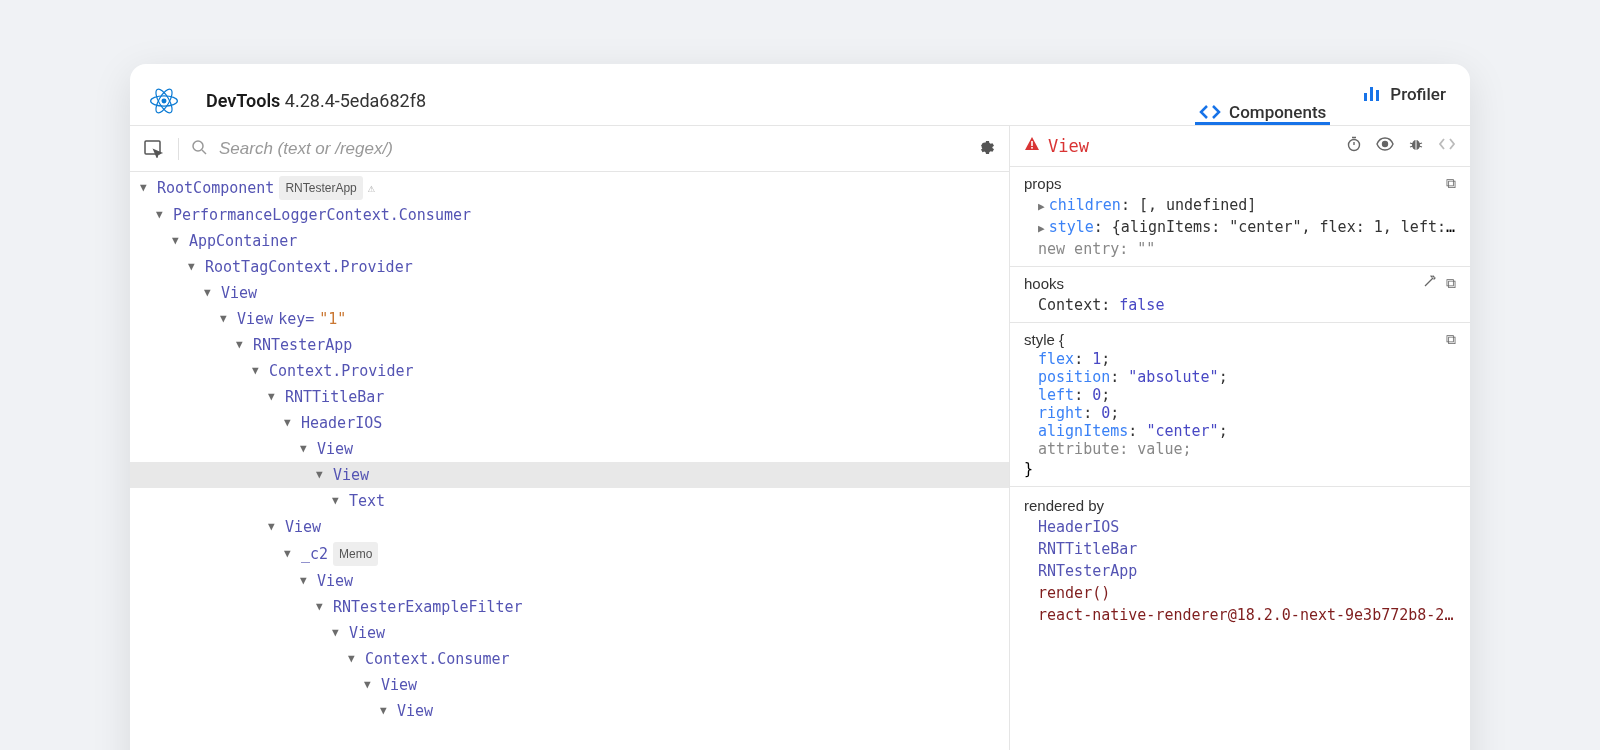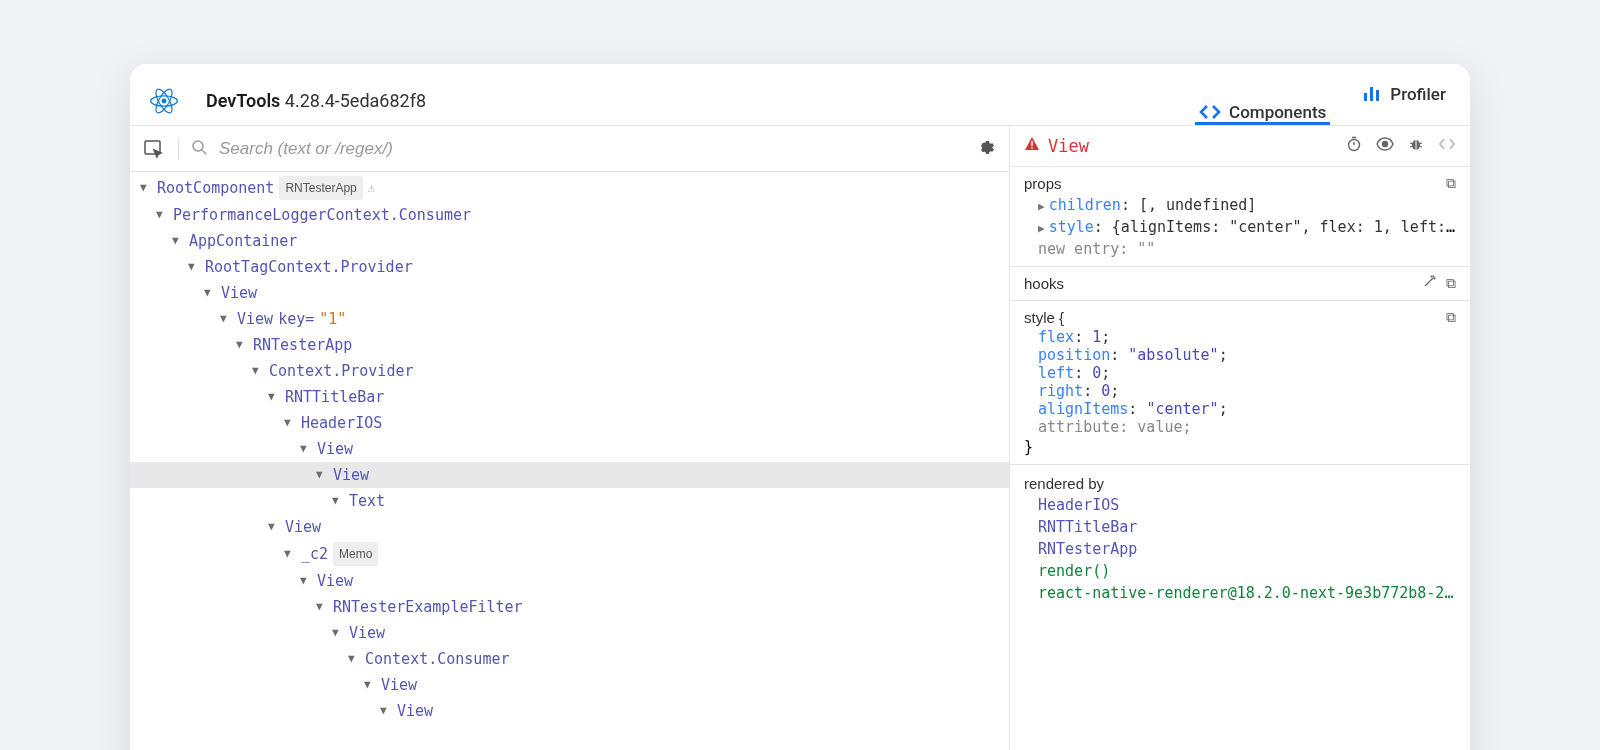--- a/index.html
+++ b/index.html
@@ -91,21 +91,21 @@
 .kv-row .caret { color: #777; margin-right: 4px; font-size: 11px; }
 .kv-key { color: #3b82f6; }
 .kv-colon { color: #333; }
 .kv-val { color: #333; }
 .kv-val.blue { color: #4848c4; }
 .style-block { padding: 2px 14px; }
 .style-line { padding: 0 0 0 28px; }
 .rendered { padding: 8px 0; font-family: Menlo, Monaco, monospace; font-size: 15px; }
 .rendered .sec-head { font-family: -apple-system, sans-serif; }
 .rendered-link { color: #5454b3; padding: 2px 14px 2px 28px; cursor: pointer; }
-.rendered-plain { color: #15803d; padding: 2px 16px 2px 28px; white-space: nowrap; overflow: hidden; text-overflow: ellipsis; }
+.rendered-plain { color: #7f1d1d; padding: 2px 16px 2px 28px; white-space: nowrap; overflow: hidden; text-overflow: ellipsis; }
 .copy-icon { font-size: 14px; }
 </style>
 </head>
 <body>
 
 <div class="window">
   <div class="header">
     <div class="header-left">
       <span class="react-logo">
         <svg viewBox="-11.5 -10.23 23 20.46" width="28" height="28">
@@ -318,20 +318,23 @@
         <div class="sec-head">
           <span>hooks</span>
           <span class="tools">
               <span><svg width="14" height="14" viewBox="0 0 14 14" fill="none" stroke="#666" stroke-width="1.3">
                   <line x1="3" y1="11" x2="11" y2="3"></line>
                   <path d="M11 1 L12 2 M13 3 L12 4 M9 1 L10 2" stroke-linecap="round"></path>
                 </svg></span>
               <span class="copy-icon">⧉</span>
             </span>
         </div>
+        <div id="hooks-rows">
+            <div class="kv-row"><span class="kv-val">Context</span><span class="kv-colon">: </span><span class="kv-val blue">false</span></div>
+          </div>
       </div>
 
       <div class="section">
         <div class="sec-head">
           <span>style {</span>
           <span class="tools">
               <span class="copy-icon">⧉</span>
             </span>
         </div>
         <div id="style-rows">

